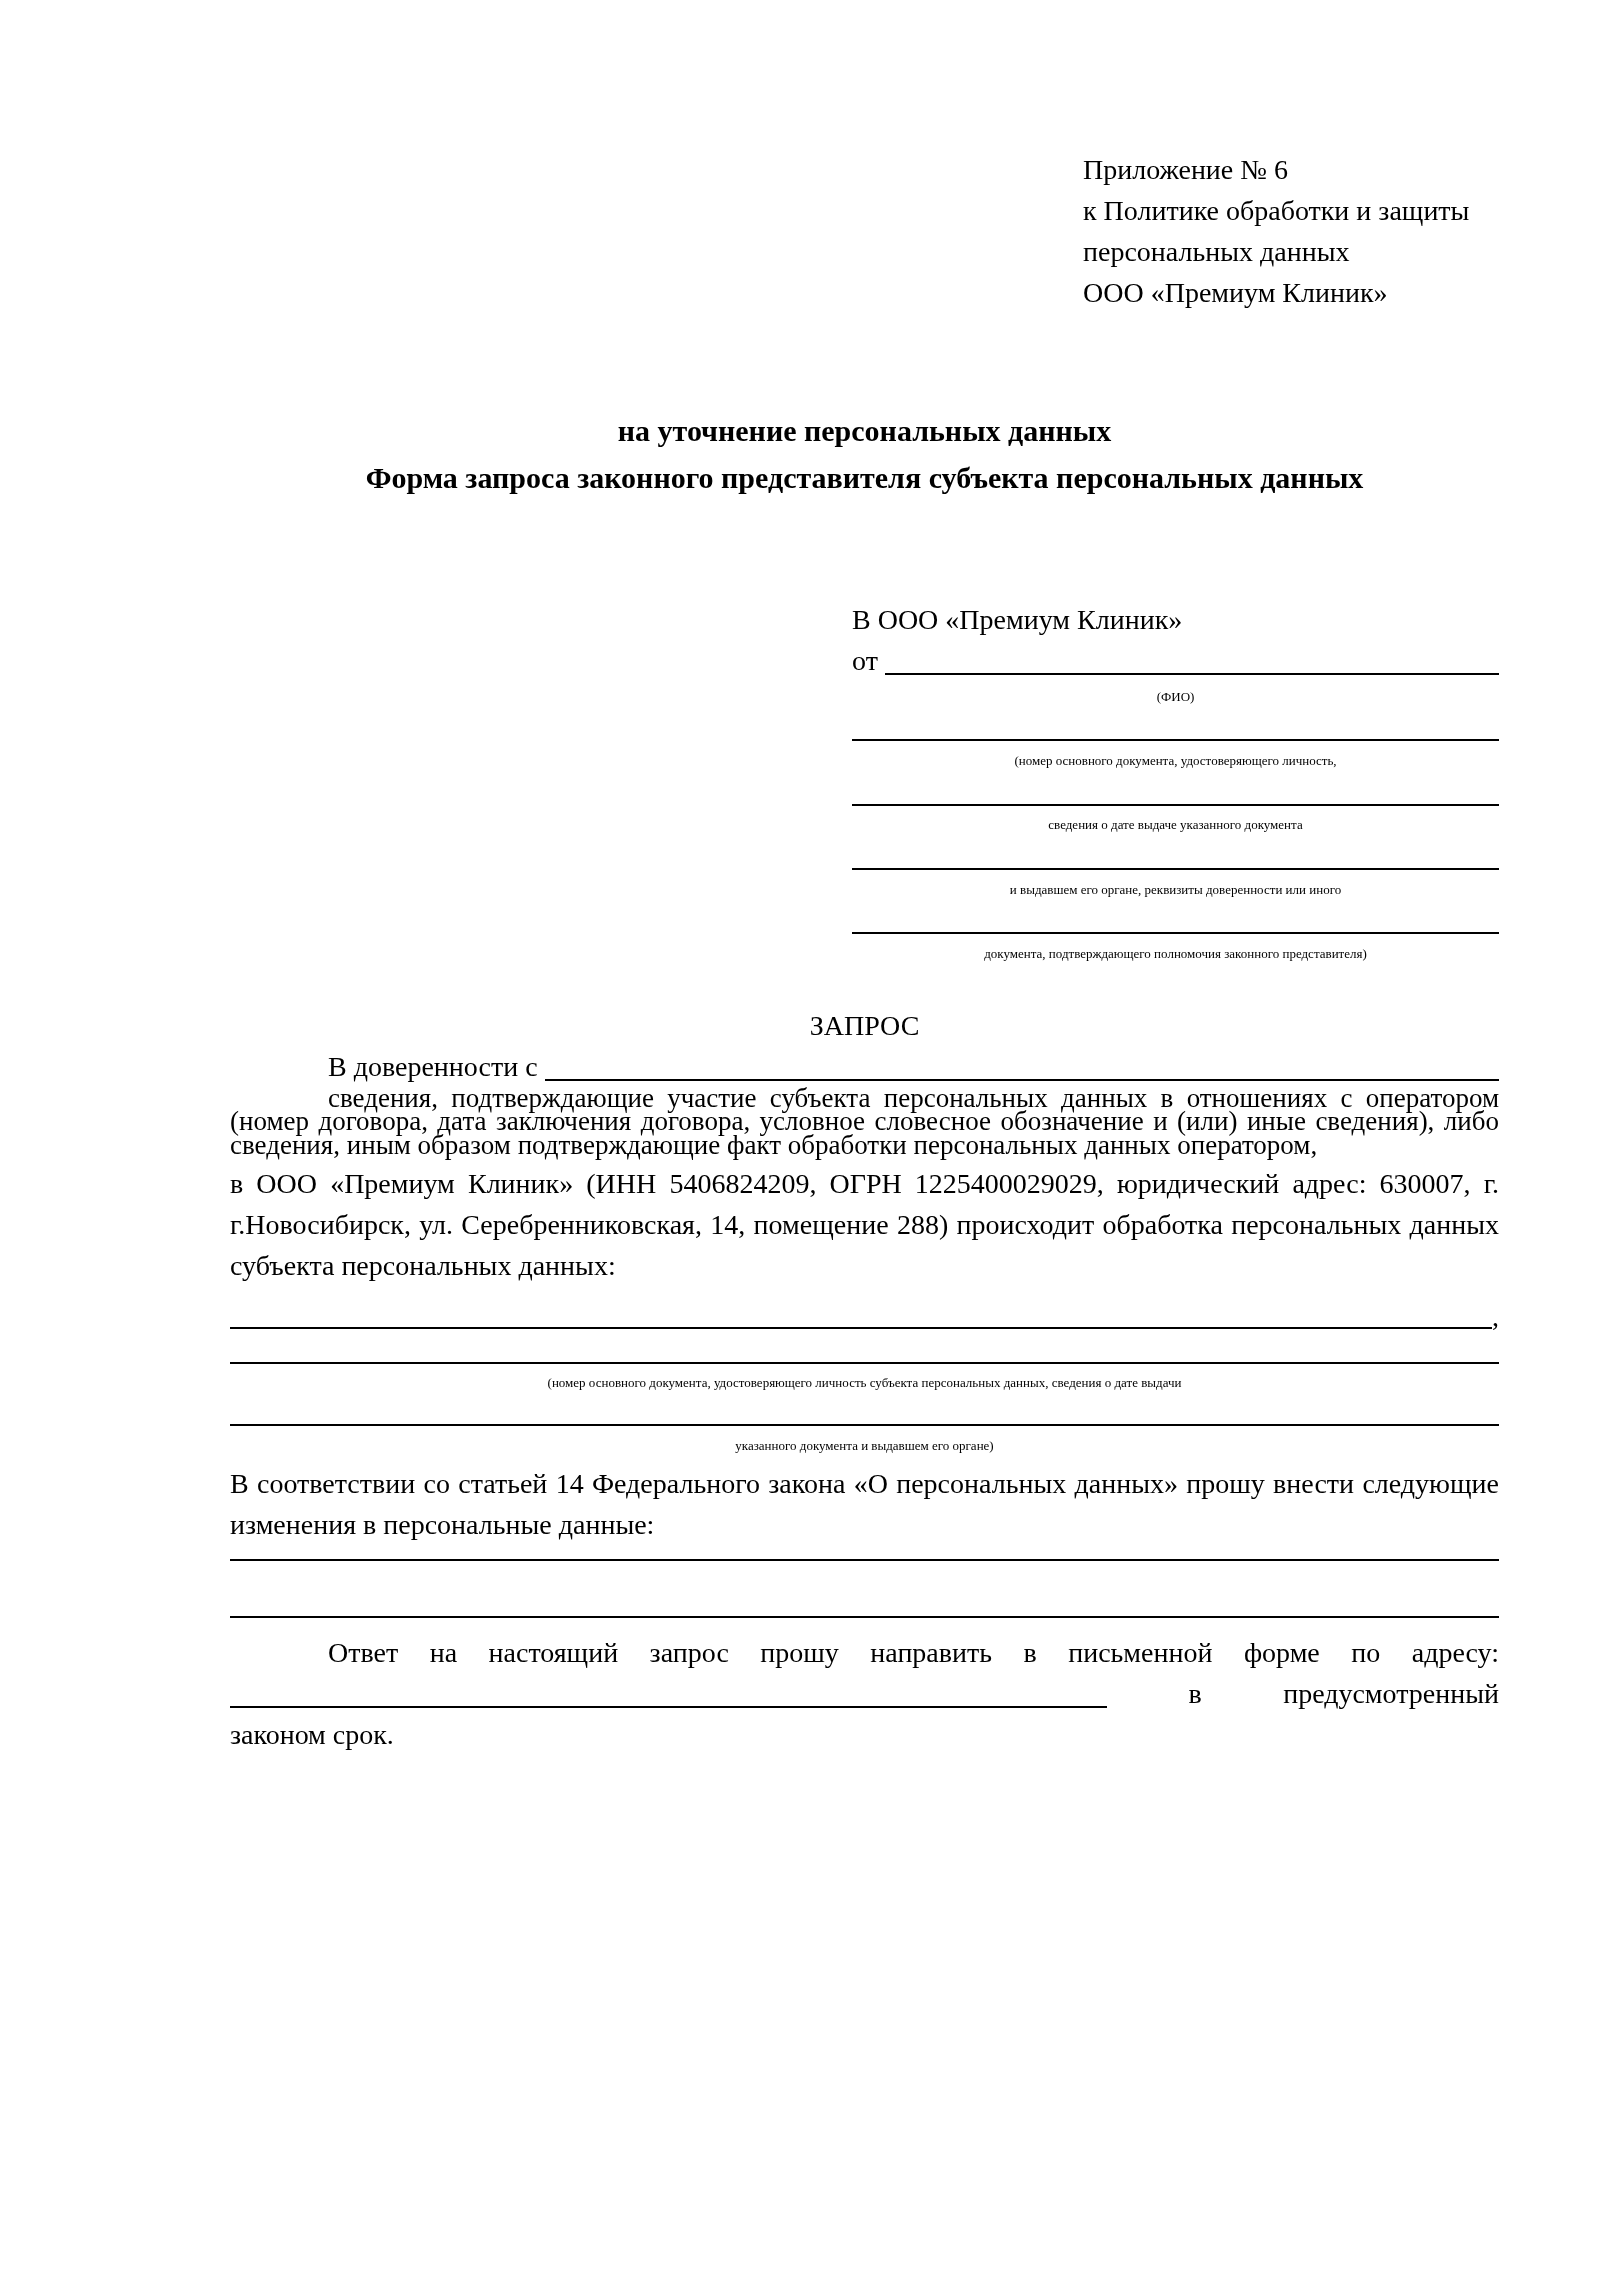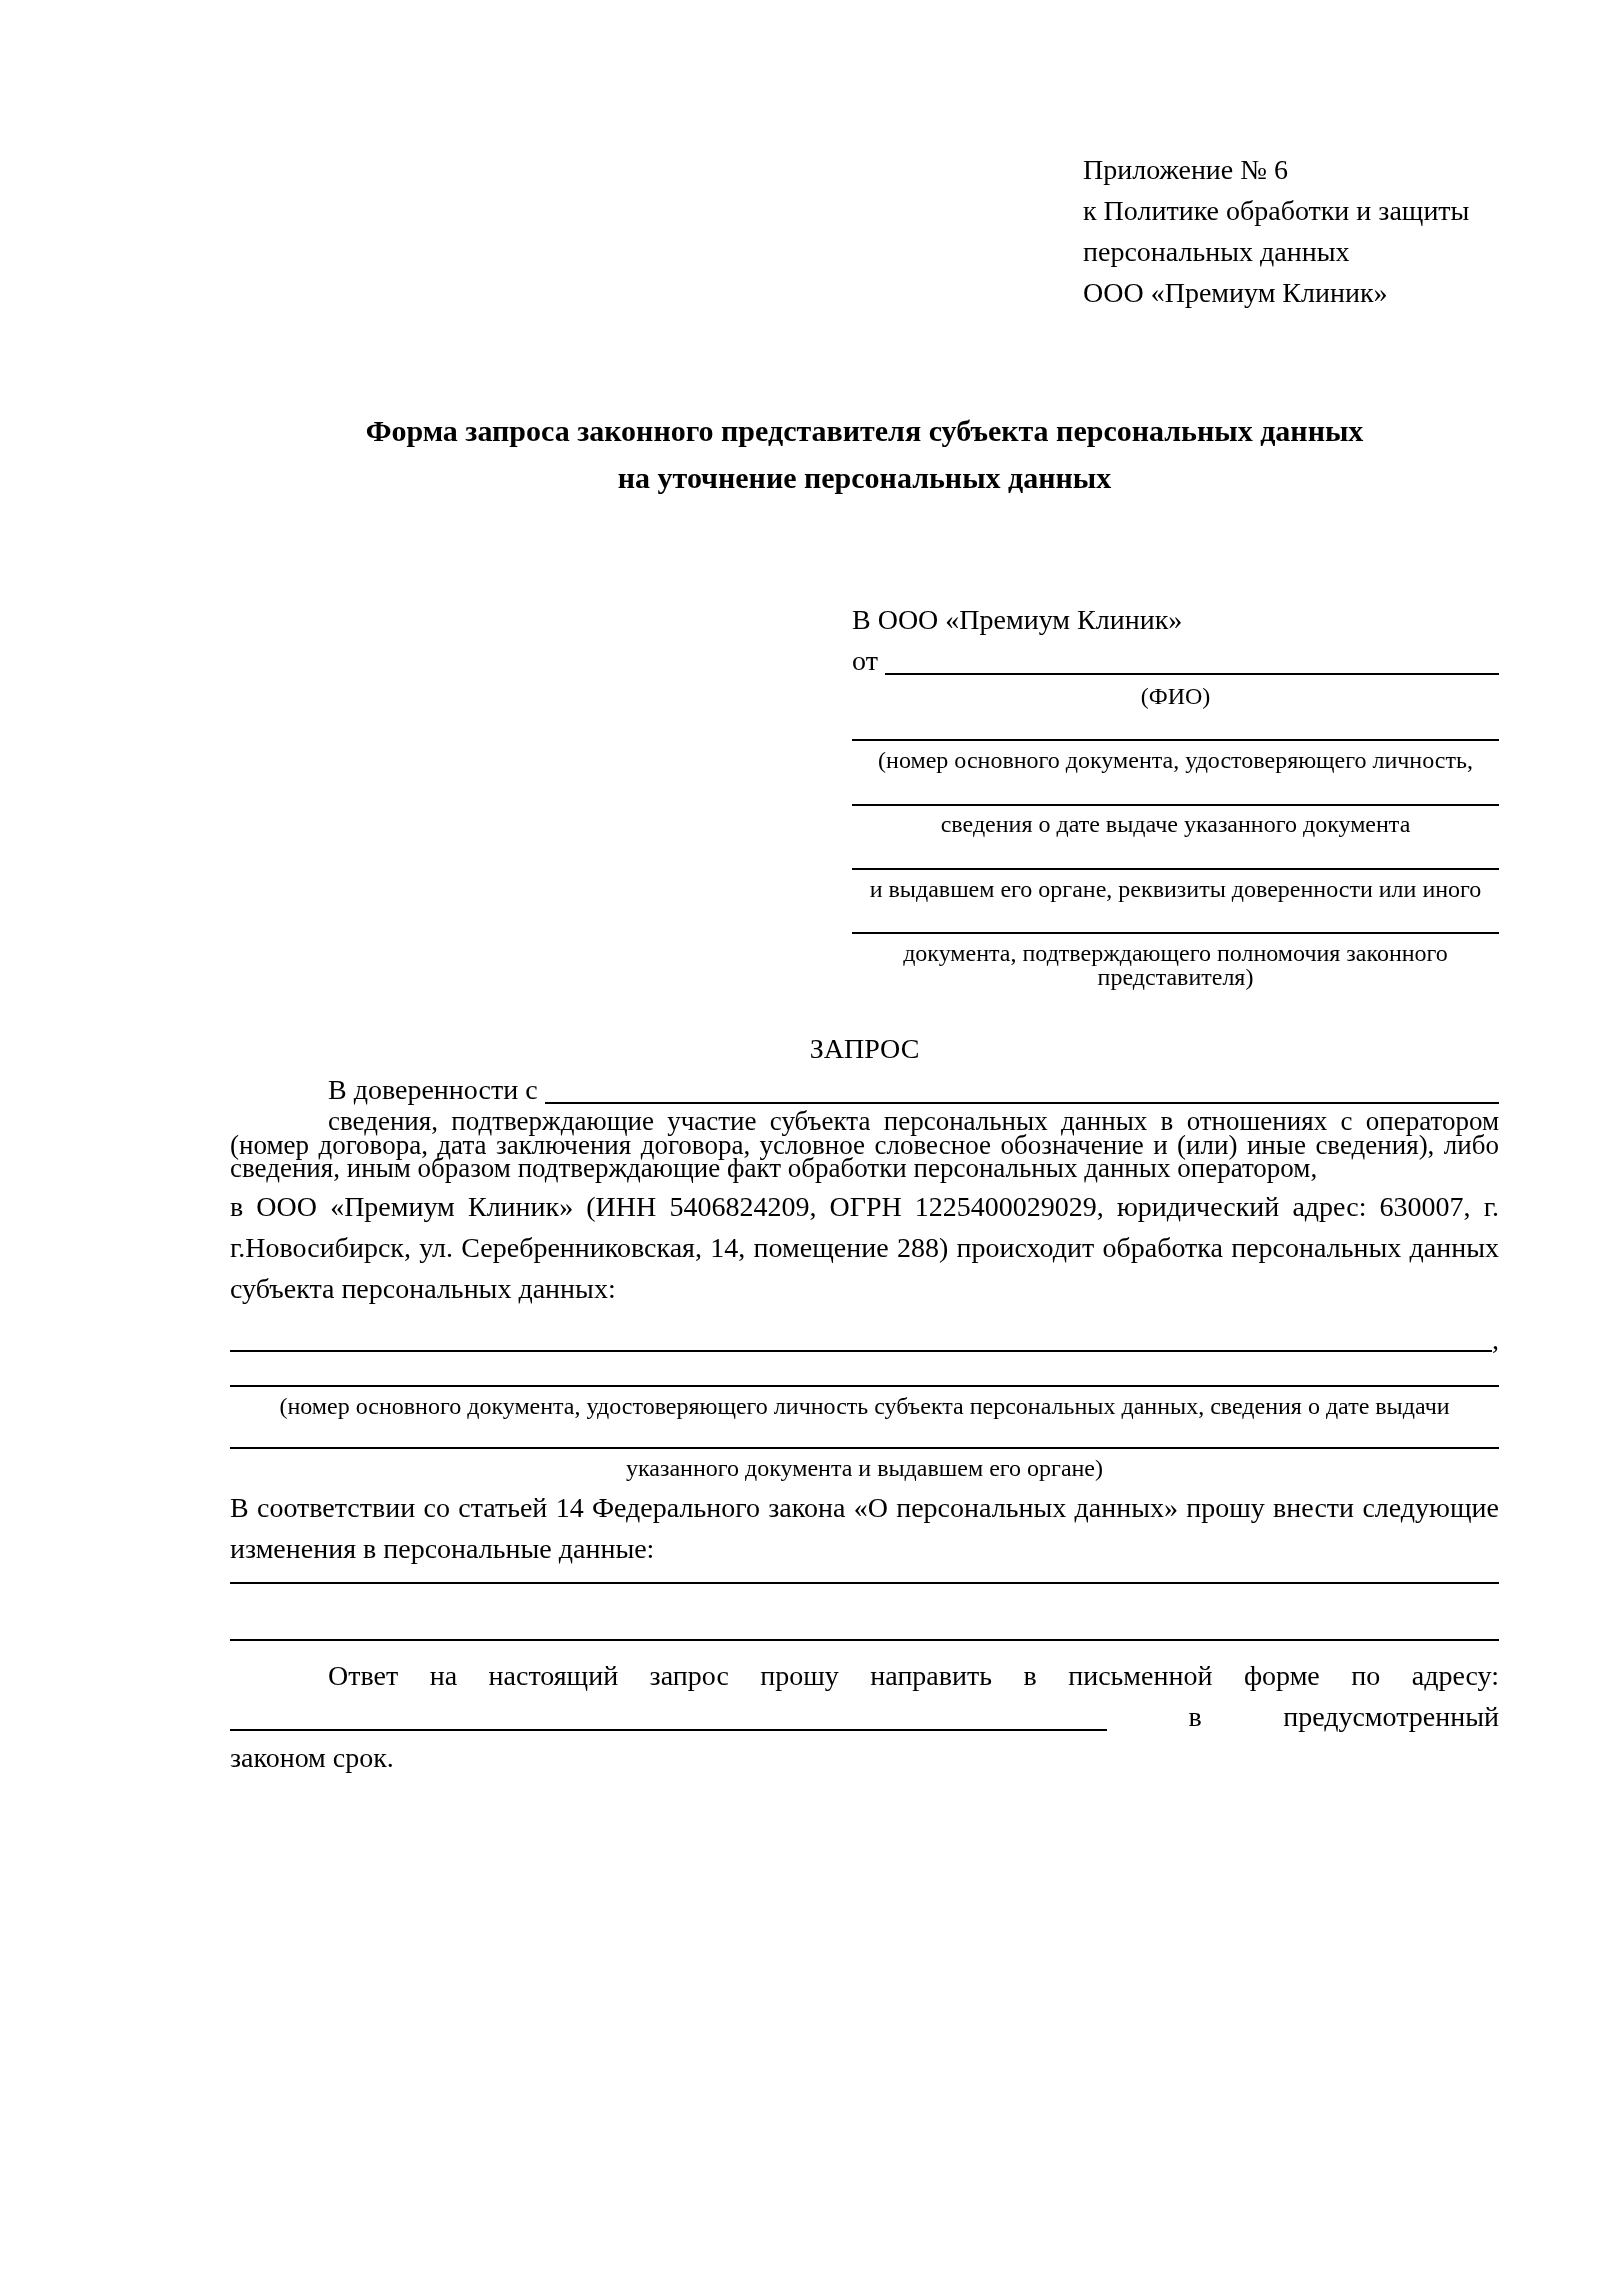--- a/index.html
+++ b/index.html
@@ -26,21 +26,21 @@
   
   .fill { display:flex; align-items:flex-end; }
   .fill .lbl { white-space:pre; }
   .fill .ul { flex:1 1 auto; border-bottom:2.9px solid #000; margin-bottom:5.9px; height:0; }
 
   
   .hr { border-bottom:2.9px solid #000; height:0; width:100%; }
   .hr.m { margin-top:31px; }
 
   
-  .cap { font-size:24px; line-height:23.5px; text-align:center; margin-top:7.8px; }
+  .cap { font-size:13px; line-height:23.5px; text-align:center; margin-top:7.8px; }
 
   .req-heading { margin-top:39px; text-align:center; }
 
   .intro { display:flex; align-items:flex-end; }
   .intro .indent { width:98px; flex:0 0 auto; }
   .intro .lbl { white-space:pre; }
   .intro .ul { flex:1 1 auto; border-bottom:2.9px solid #000; margin-bottom:5.9px; height:0; }
 
   .footnote { font-size:27px; line-height:23.5px; text-align:justify; text-indent:98px; }
 
@@ -75,22 +75,22 @@
   <div class="content">
 
     <div class="apx">
       <div>Приложение № 6</div>
       <div>к Политике обработки и защиты</div>
       <div>персональных данных</div>
       <div>ООО «Премиум Клиник»</div>
     </div>
 
     <div class="doc-title">
+      <div>на уточнение персональных данных</div>
       <div>Форма запроса законного представителя субъекта персональных данных</div>
-      <div>на уточнение персональных данных</div>
     </div>
 
     <div class="addr">
       <div>В ООО «Премиум Клиник»</div>
       <div class="fill">
         <span class="lbl">от </span>
         <span class="ul"></span>
       </div>
       <div class="cap" style="margin-top:3.9px;">(ФИО)</div>
 

